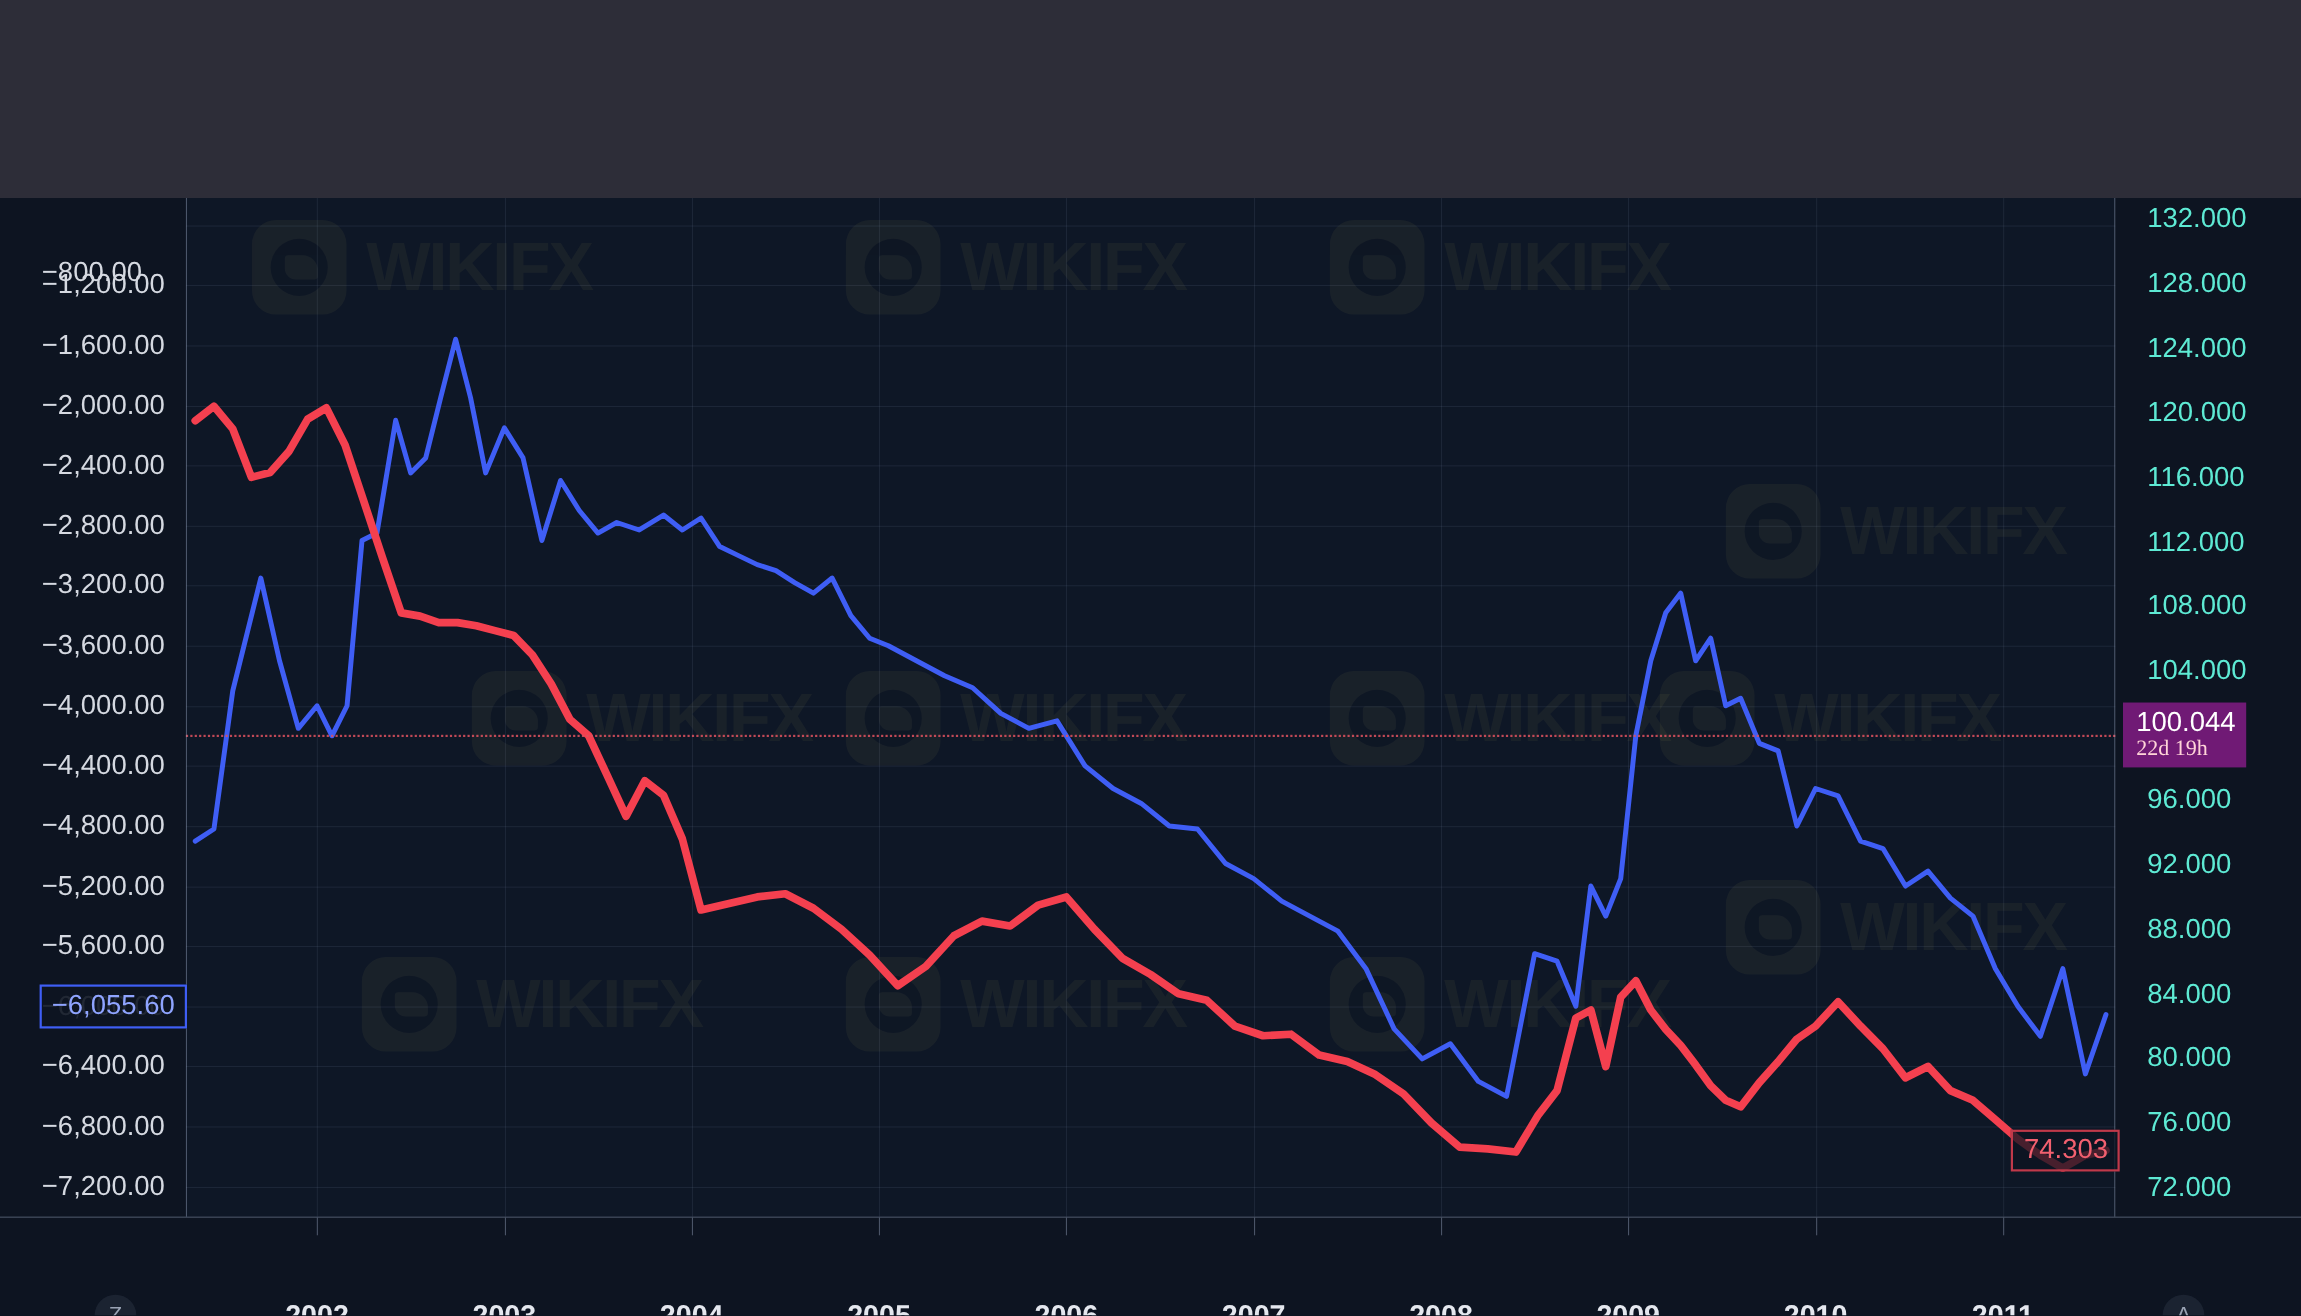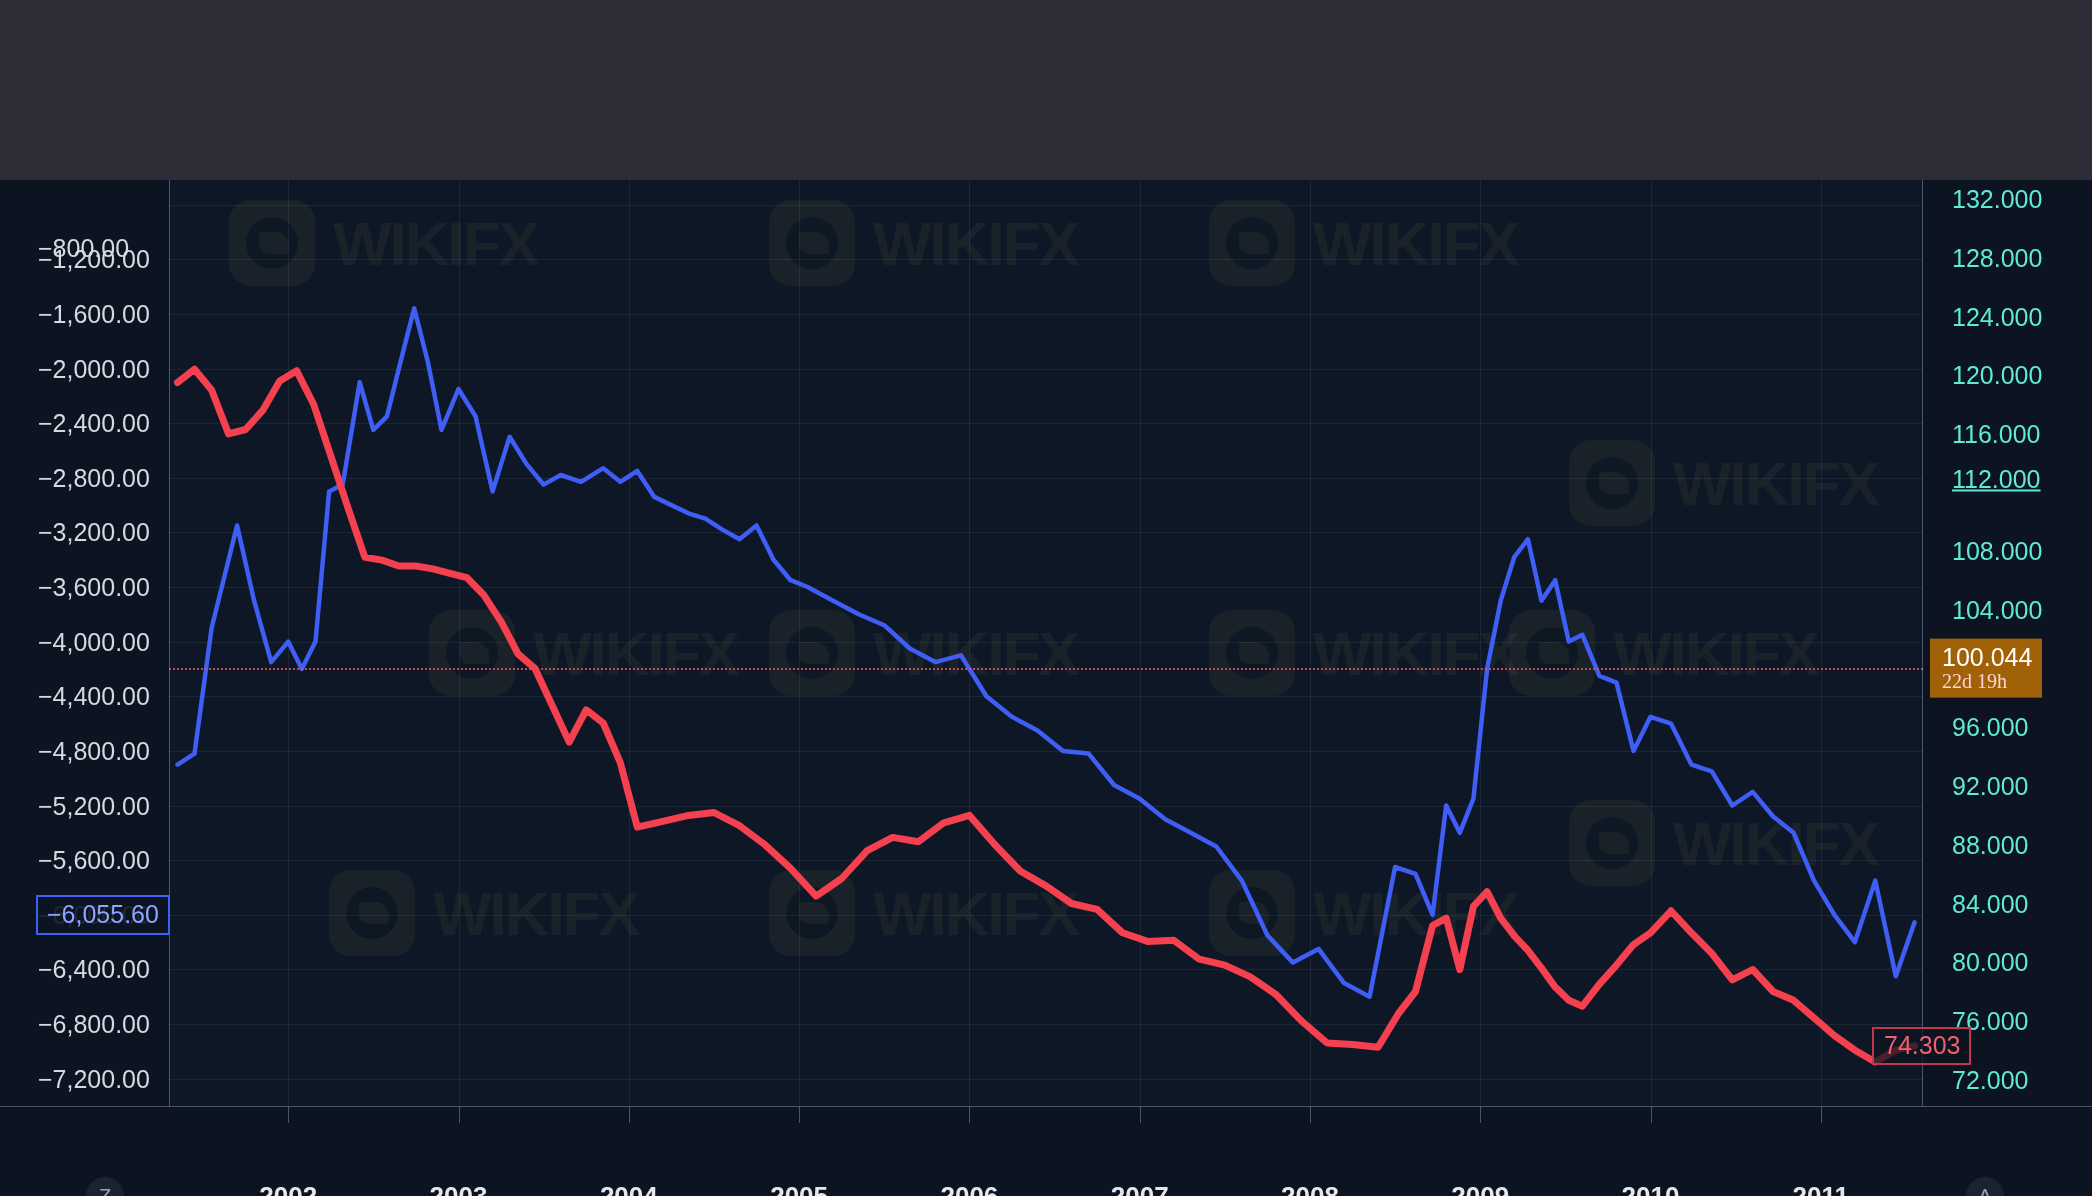--- a/index.html
+++ b/index.html
@@ -77,27 +77,27 @@
   }
 
   .tag-left {
     position:absolute; left:36px; transform:translateY(-50%);
     border:2px solid #3f5ef5; color:#8fa4ff;
     font-size:25px; padding:3px 9px 4px 9px; white-space:nowrap;
     background:rgba(13,20,33,.9);
   }
   .tag-right-red {
     position:absolute; left:1930px; transform:translateY(-50%);
-    background:#a16207; color:#ffffff;
+    background:#701a75; color:#ffffff;
     font-size:25px; line-height:1.06; padding:5px 10px 6px 12px;
     white-space:nowrap; min-width:104px;
   }
   .tag-right-red .sub { color:#ffd4d8; font-size:20px;font-family:Liberation Serif, serif; }
   .tag-right-outline {
-    position:absolute; left:1872px; transform:translateY(-50%);
+    position:absolute; left:1828px; transform:translateY(-50%);
     border:2px solid #c0394a; color:#f2606f;
     font-size:25px; padding:2px 9px 3px 10px; white-space:nowrap;
     background:rgba(13,20,33,.75);
   }
 
   .dotted-level {
     position:absolute; left:0; width:1754px; height:0;
     border-top:2px dotted #e0525f; opacity:.85;
   }
 
@@ -265,21 +265,21 @@
         <div class="ylab-l" style="top: 844.1px;">−6,800.00</div>
         <div class="ylab-l" style="top: 898.7px;">−7,200.00</div>
         <div class="tag-left" style="top: 735px;">−6,055.60</div>
       </div>
     <div id="rightscale">
         <div class="ylab-r" style="top: 19.1px;">132.000</div>
         <div class="ylab-r" style="top: 77.8px;">128.000</div>
         <div class="ylab-r" style="top: 136.5px;">124.000</div>
         <div class="ylab-r" style="top: 195.2px;">120.000</div>
         <div class="ylab-r" style="top: 253.9px;">116.000</div>
-        <div class="ylab-r" style="top: 299px; text-decoration: underline;">112.000</div>
+        <div class="ylab-r" style="top: 313px;">112.000</div>
         <div class="ylab-r" style="top: 371.3px;">108.000</div>
         <div class="ylab-r" style="top: 430px;">104.000</div>
         <div class="ylab-r" style="top: 547.4px;">96.000</div>
         <div class="ylab-r" style="top: 606.1px;">92.000</div>
         <div class="ylab-r" style="top: 664.8px;">88.000</div>
         <div class="ylab-r" style="top: 723.5px;">84.000</div>
         <div class="ylab-r" style="top: 782.2px;">80.000</div>
         <div class="ylab-r" style="top: 840.9px;">76.000</div>
         <div class="ylab-r" style="top: 899.6px;">72.000</div>
         <div class="tag-right-red" style="top: 488px;">

